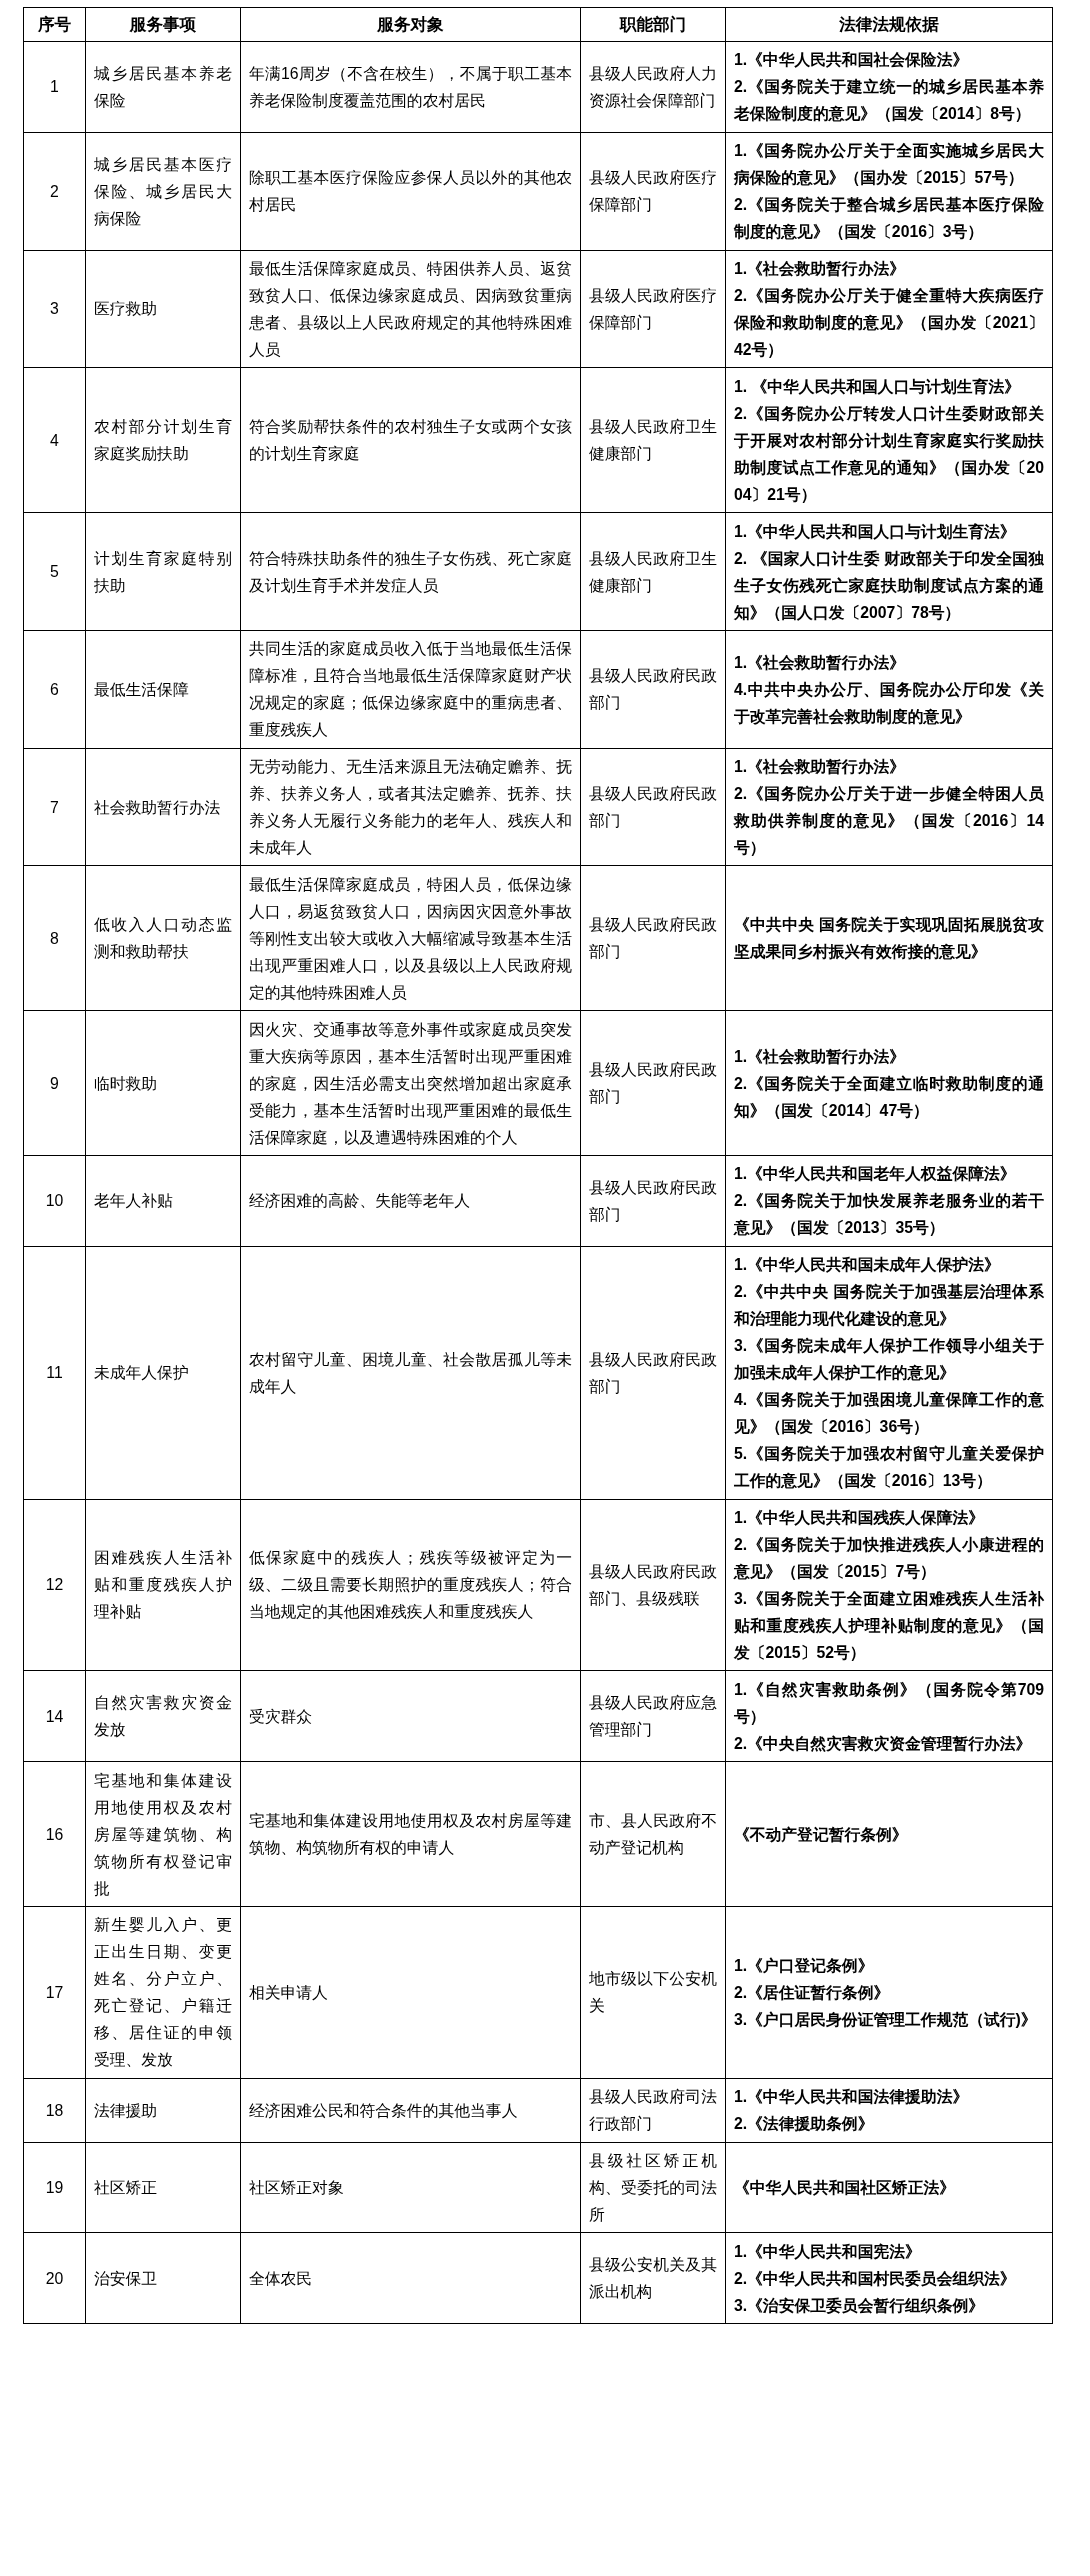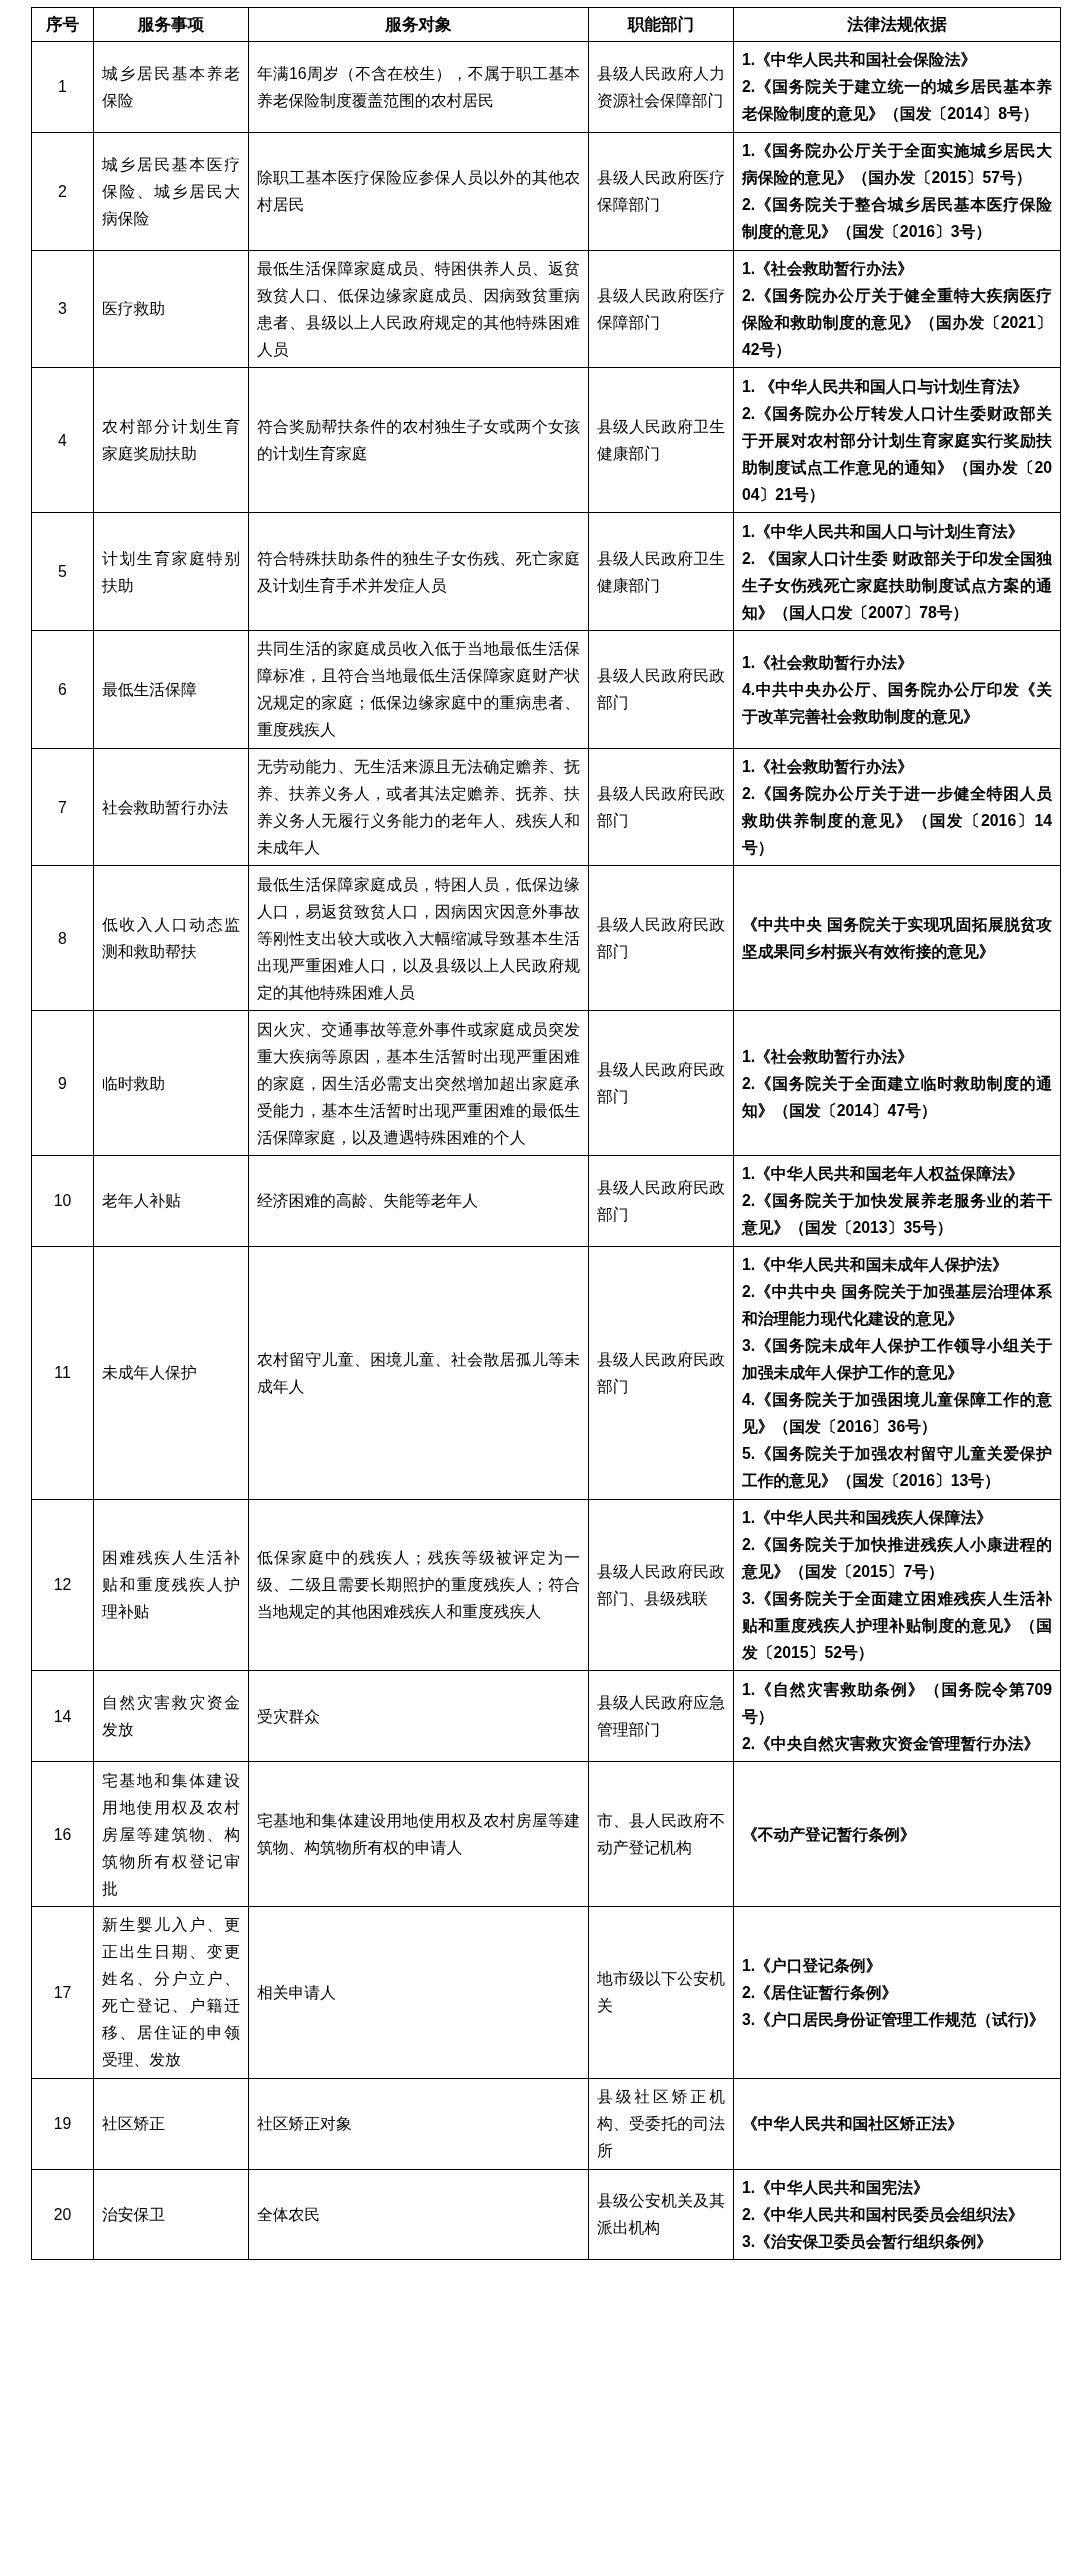--- a/index.html
+++ b/index.html
@@ -1,21 +1,21 @@
 <!DOCTYPE html>
 <html lang="zh" style="font-size:14px"><head>
 <meta charset="utf-8">
 <style>
   html,body{margin:0;padding:0;background:#ffffff;}
   body{
     width:1091px;min-height:2576px;
     font-family:"Liberation Sans","DejaVu Sans",sans-serif;
     color:#000;
   }
-  .page{padding:7px 0 26px 31px;}
+  .page{padding:7px 0 26px 23px;}
   table.services{
     border-collapse:collapse;
     table-layout:fixed;
     width:1029px;
     border:1.8px solid #000;
   }
   th,td{
     border:0.9px solid #000;
     border-top-width:1.8px;
     border-bottom-width:1.8px;
@@ -216,20 +216,30 @@
           <td class="c-item">新生婴儿入户、更正出生日期、变更姓名、分户立户、死亡登记、户籍迁移、居住证的申领受理、发放</td>
           <td class="c-target">相关申请人</td>
           <td class="c-dept">地市级以下公安机关</td>
           <td class="c-legal">
             <p>1.《户口登记条例》</p>
             <p>2.《居住证暂行条例》</p>
             <p>3.《户口居民身份证管理工作规范（试行)》</p>
           </td>
         </tr>
         <tr>
+          <td class="c-num">18</td>
+          <td class="c-item">法律援助</td>
+          <td class="c-target">经济困难公民和符合条件的其他当事人</td>
+          <td class="c-dept">县级人民政府司法行政部门</td>
+          <td class="c-legal">
+            <p>1.《中华人民共和国法律援助法》</p>
+            <p>2.《法律援助条例》</p>
+          </td>
+        </tr>
+        <tr>
           <td class="c-num">19</td>
           <td class="c-item">社区矫正</td>
           <td class="c-target">社区矫正对象</td>
           <td class="c-dept">县级社区矫正机构、受委托的司法所</td>
           <td class="c-legal">
             <p>《中华人民共和国社区矫正法》</p>
           </td>
         </tr>
         <tr>
           <td class="c-num">20</td>

